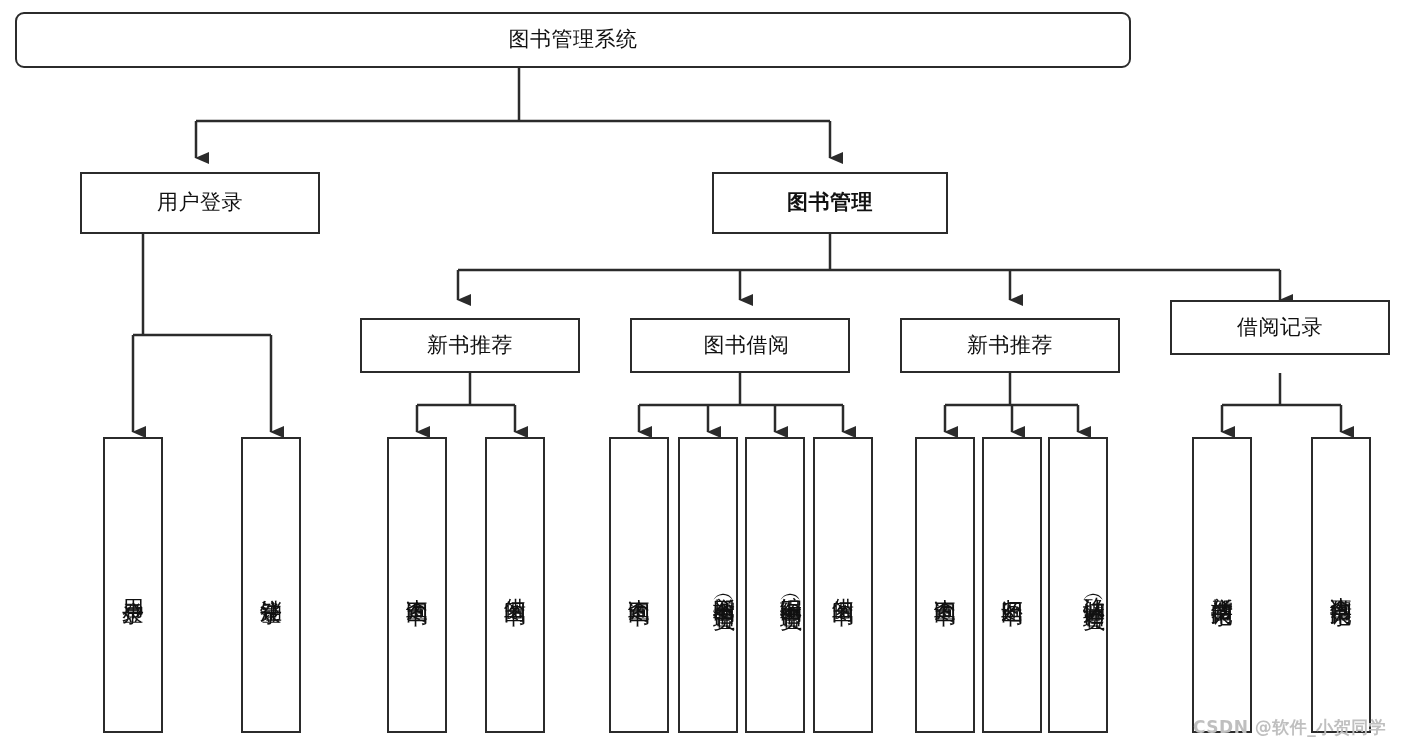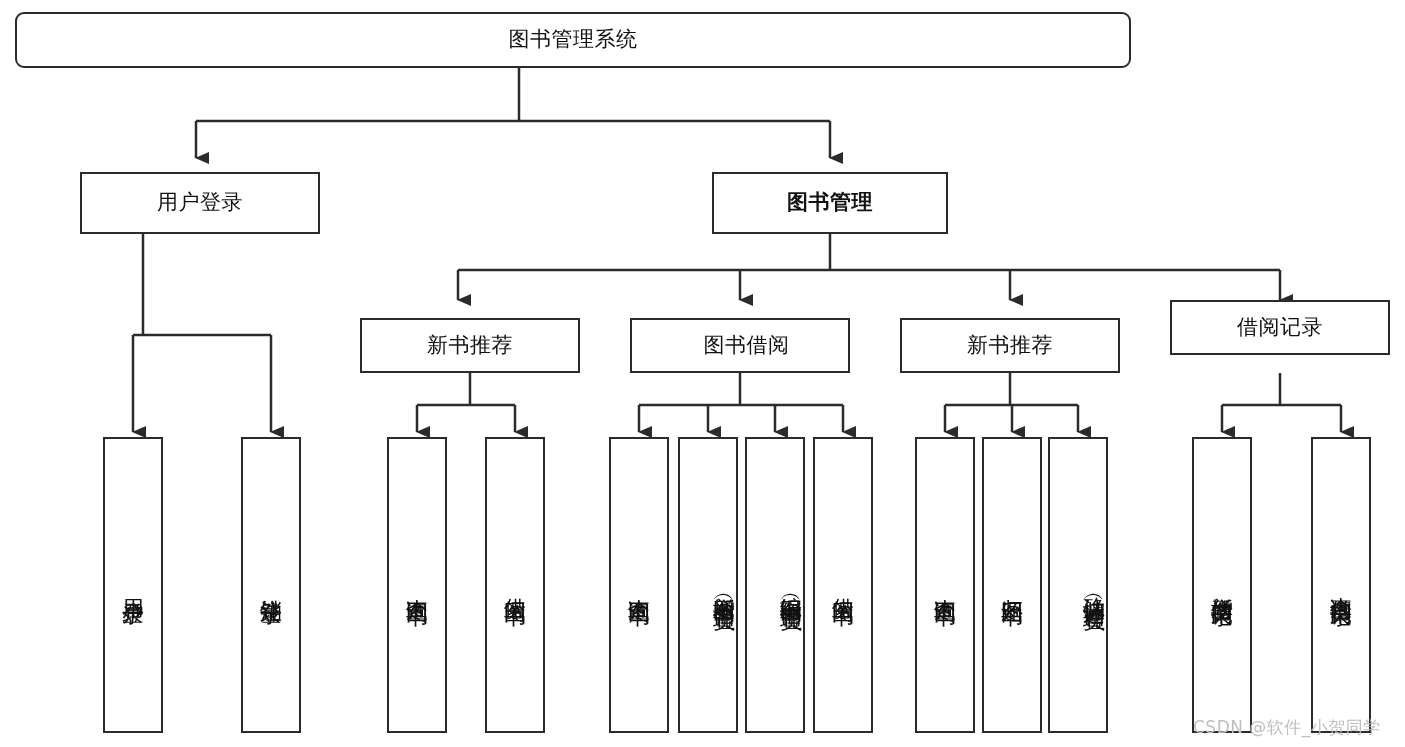--- a/index.html
+++ b/index.html
@@ -182,17 +182,17 @@
     <span>确认归还（管理员）</span>
   </div>
 
   <div class="node v mid" style="left:1192px; top:437px; width:60px; height:296px;">
     <span>新增借阅记录</span>
   </div>
   <div class="node v mid" style="left:1311px; top:437px; width:60px; height:296px;">
     <span>查询借阅记录</span>
   </div>
 
-  <div class="watermark" style="left:1193px; top:716px;">
+  <div class="watermark" style="left:1193px; top:716px;font-weight:bold;">
     <span>CSDN @软件_小贺同学</span>
   </div>
 
 </div>
 
 </body></html>

